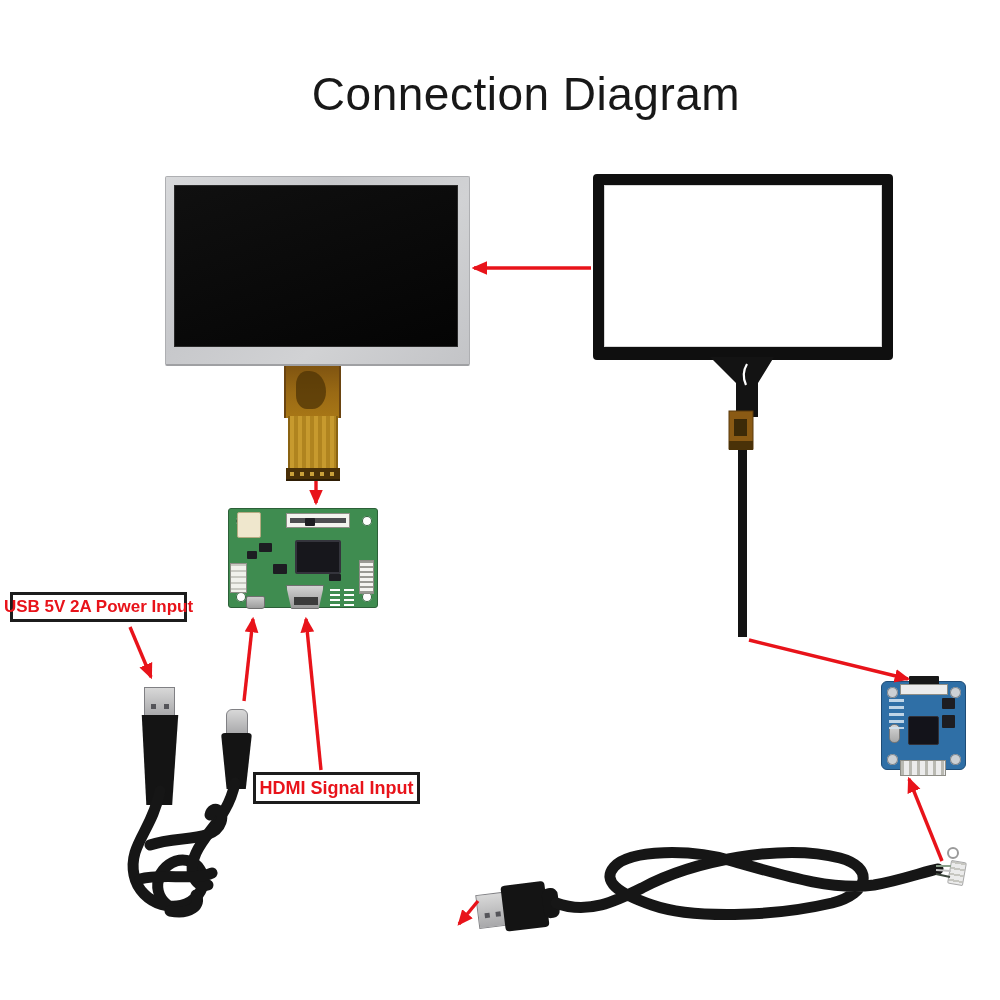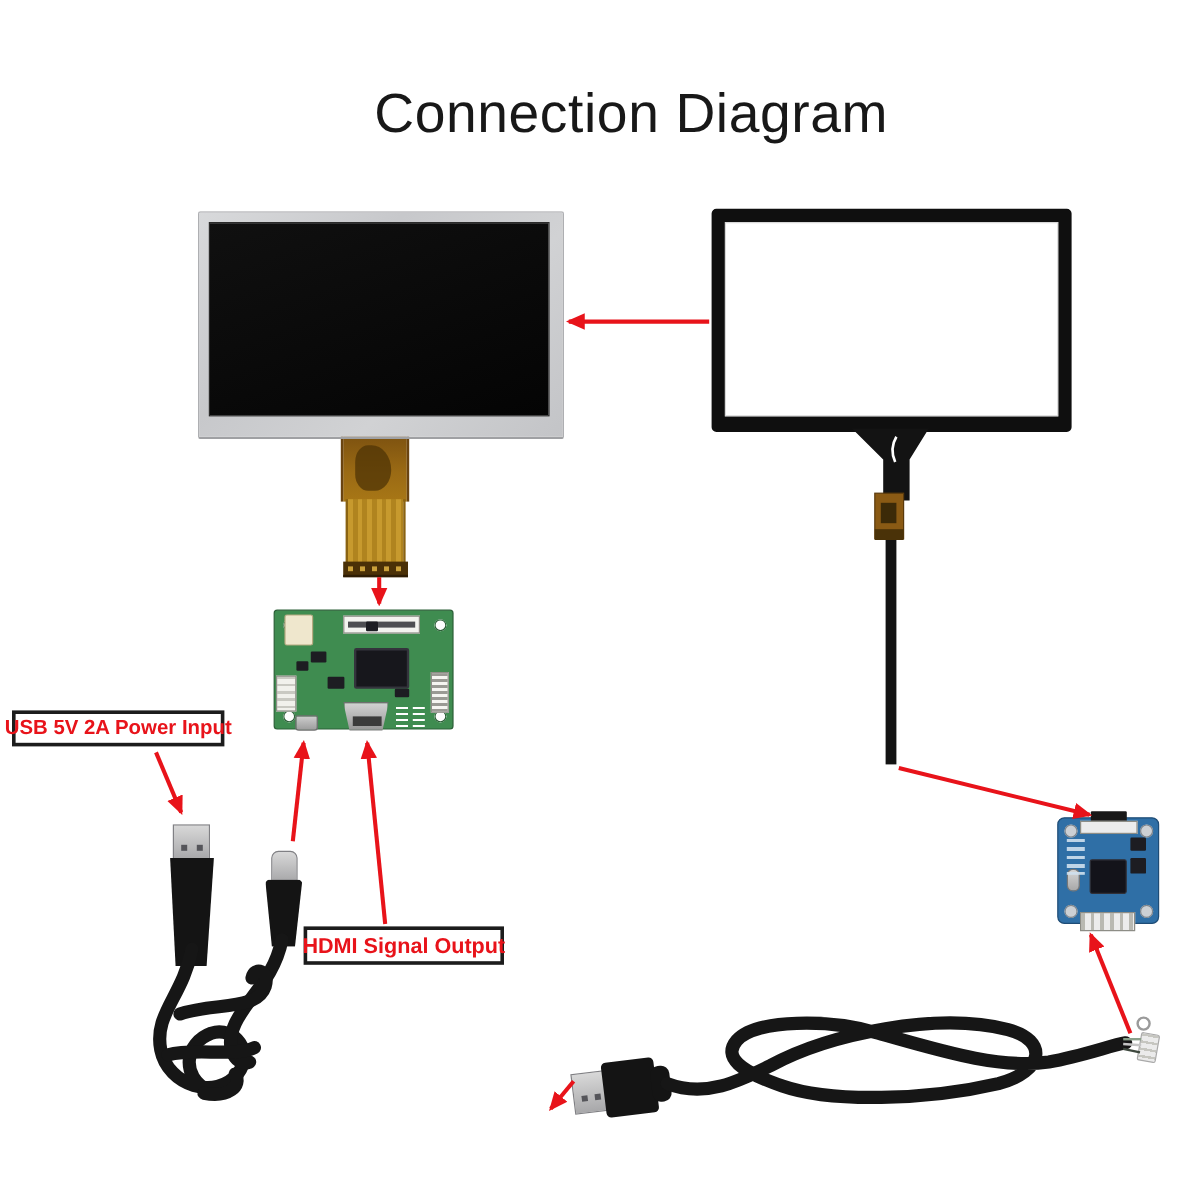--- a/index.html
+++ b/index.html
@@ -214,15 +214,15 @@
       <line x1="130" y1="584" x2="151" y2="634" marker-end="url(#ah)"></line>
       <line x1="244" y1="658" x2="253" y2="576" marker-end="url(#ah)"></line>
       <line x1="321" y1="727" x2="306" y2="576" marker-end="url(#ah)"></line>
       <line x1="749" y1="597" x2="908" y2="636" marker-end="url(#ah)"></line>
       <line x1="942" y1="818" x2="909" y2="736" marker-end="url(#ah)"></line>
       <line x1="478" y1="858" x2="459" y2="881" marker-end="url(#ah)"></line>
     </g>
   </svg>
 
   <div class="label" style="left:10px;top:549px;width:177px;height:30px;font-size:17px;">USB 5V 2A Power Input</div>
-  <div class="label" style="left:253px;top:729px;width:167px;height:32px;font-size:18px;">HDMI Signal Output</div>
+  <div class="label" style="left:253px;top:729px;width:167px;height:32px;font-size:18px;">HDMI Signal Input</div>
 
 </div>
 
 </body></html>

